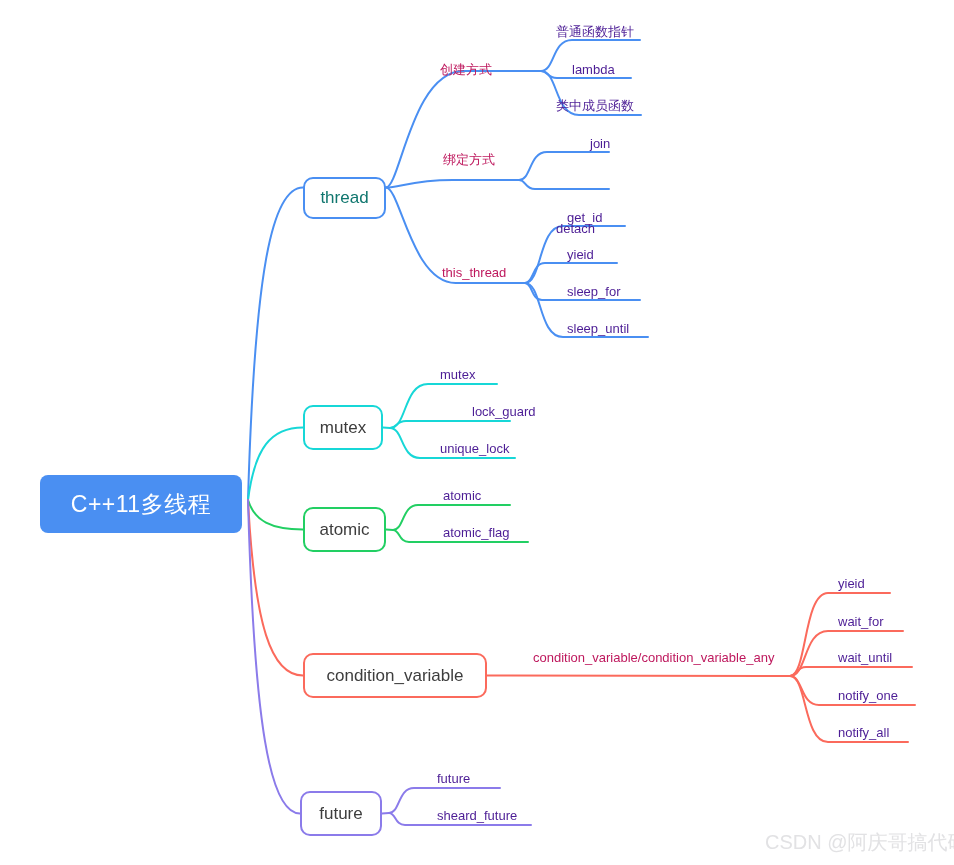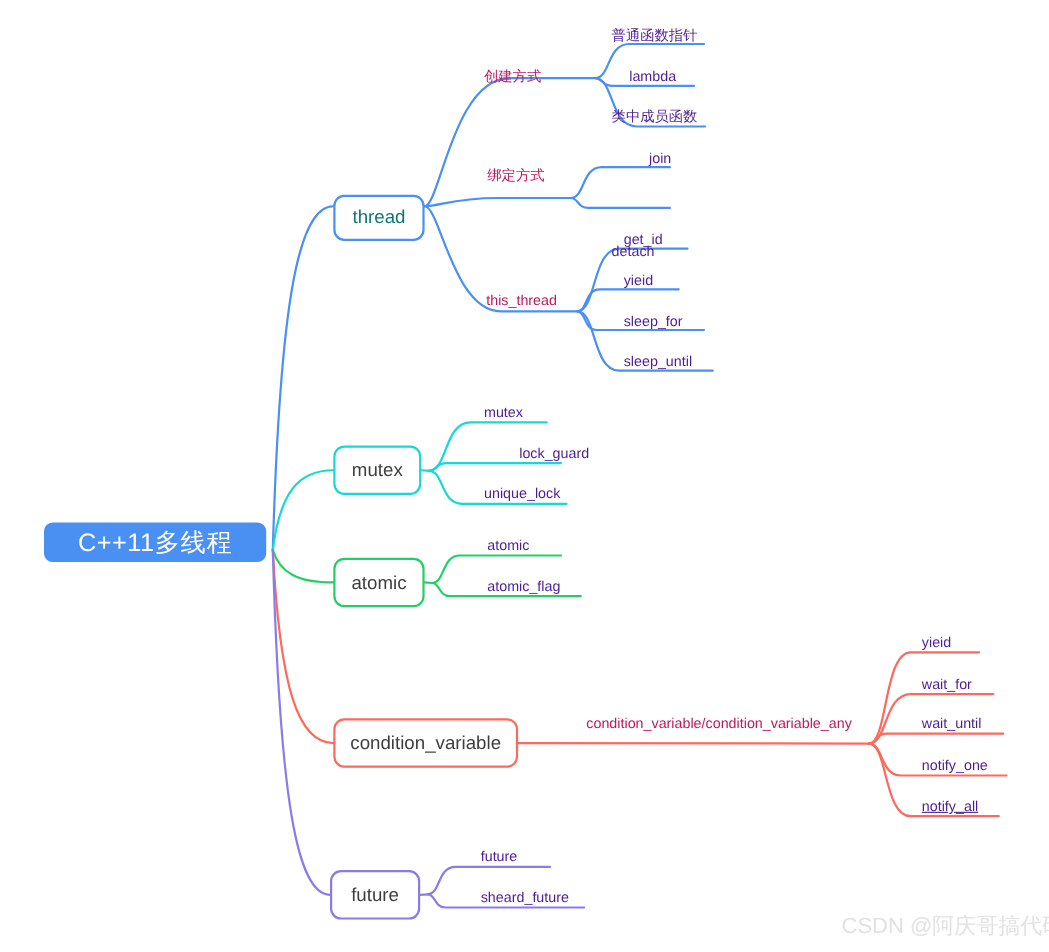--- a/index.html
+++ b/index.html
@@ -103,46 +103,46 @@
       <path d="M 790 676 C 807.1 676, 803.3 631, 828 631 L 903 631" fill="none" stroke="#fb6a5c" stroke-width="2" stroke-linecap="round"></path>
       <path d="M 790 676 C 797.2 676, 795.6 667, 806 667 L 912 667" fill="none" stroke="#fb6a5c" stroke-width="2" stroke-linecap="round"></path>
       <path d="M 790 676 C 803.05 676, 800.15 705, 819 705 L 915 705" fill="none" stroke="#fb6a5c" stroke-width="2" stroke-linecap="round"></path>
       <path d="M 790 676 C 807.1 676, 803.3 742, 828 742 L 908 742" fill="none" stroke="#fb6a5c" stroke-width="2" stroke-linecap="round"></path>
       <path d="M 248 500 C 254.24 725.72, 269.84 813.5, 300 813.5" fill="none" stroke="#8b7bea" stroke-width="2" stroke-linecap="round"></path>
       <path d="M 382 813.5 L 389 813" fill="none" stroke="#8b7bea" stroke-width="2" stroke-linecap="round"></path>
       <path d="M 389 813 C 400.25 813, 397.75 788, 414 788 L 500 788" fill="none" stroke="#8b7bea" stroke-width="2" stroke-linecap="round"></path>
       <path d="M 389 813 C 396.2 813, 394.6 825, 405 825 L 531 825" fill="none" stroke="#8b7bea" stroke-width="2" stroke-linecap="round"></path>
     </svg>
   <div id="nodes-layer">
-      <div class="root-node" style="left: 40px; top: 475px; width: 202px; height: 36px; font-size: 23px; background: rgb(74, 143, 242); color: rgb(255, 255, 255);">C++11多线程</div>
+      <div class="root-node" style="left: 40px; top: 475px; width: 202px; height: 58px; font-size: 23px; background: rgb(74, 143, 242); color: rgb(255, 255, 255);">C++11多线程</div>
       <div class="node" style="left: 303px; top: 165px; width: 83px; height: 42px; font-size: 17px; border-color: rgb(74, 143, 242); background: rgb(255, 255, 255); color: #0f766e; margin-top: 12px;">thread</div>
       <div class="branch-label" style="left: 440px; top: 63px; font-size: 13px;">创建方式</div>
       <div class="leaf-label" style="left: 556px; top: 25px; font-size: 13px;">普通函数指针</div>
       <div class="leaf-label" style="left: 572px; top: 63px; font-size: 13px;">lambda</div>
       <div class="leaf-label" style="left: 556px; top: 99px; font-size: 13px;">类中成员函数</div>
       <div class="branch-label" style="left: 443px; top: 153px; font-size: 13px;">绑定方式</div>
       <div class="leaf-label" style="left: 556px; top: 137px; font-size: 13px; margin-left: 34px;">join</div>
       <div class="leaf-label" style="left: 556px; top: 174px; font-size: 13px; margin-top: 48px;">detach</div>
       <div class="branch-label" style="left: 442px; top: 266px; font-size: 13px; text-align: center;">this_thread</div>
       <div class="leaf-label" style="left: 567px; top: 211px; font-size: 13px;">get_id</div>
       <div class="leaf-label" style="left: 567px; top: 248px; font-size: 13px;">yieid</div>
       <div class="leaf-label" style="left: 567px; top: 285px; font-size: 13px;">sleep_for</div>
       <div class="leaf-label" style="left: 567px; top: 322px; font-size: 13px;">sleep_until</div>
       <div class="node" style="left: 303px; top: 405px; width: 80px; height: 45px; font-size: 17px; border-color: rgb(23, 215, 215); background: rgb(255, 255, 255); color: rgb(61, 61, 61);">mutex</div>
       <div class="leaf-label" style="left: 440px; top: 368px; font-size: 13px;">mutex</div>
       <div class="leaf-label" style="left: 440px; top: 405px; font-size: 13px; padding-left: 32px;">lock_guard</div>
       <div class="leaf-label" style="left: 440px; top: 442px; font-size: 13px;">unique_lock</div>
       <div class="node" style="left: 303px; top: 507px; width: 83px; height: 45px; font-size: 17px; border-color: rgb(34, 207, 99); background: rgb(255, 255, 255); color: rgb(61, 61, 61);">atomic</div>
       <div class="leaf-label" style="left: 443px; top: 489px; font-size: 13px;">atomic</div>
       <div class="leaf-label" style="left: 443px; top: 526px; font-size: 13px;">atomic_flag</div>
-      <div class="node" style="left: 303px; top: 653px; width: 168px; height: 45px; font-size: 17px; border-color: rgb(251, 106, 92); background: rgb(255, 255, 255); color: rgb(61, 61, 61);">condition_variable</div>
+      <div class="node" style="left: 303px; top: 653px; width: 184px; height: 45px; font-size: 17px; border-color: rgb(251, 106, 92); background: rgb(255, 255, 255); color: rgb(61, 61, 61);">condition_variable</div>
       <div class="branch-label" style="left: 533px; top: 651px; font-size: 13px;">condition_variable/condition_variable_any</div>
       <div class="leaf-label" style="left: 838px; top: 577px; font-size: 13px;">yieid</div>
       <div class="leaf-label" style="left: 838px; top: 615px; font-size: 13px;">wait_for</div>
       <div class="leaf-label" style="left: 838px; top: 651px; font-size: 13px;">wait_until</div>
       <div class="leaf-label" style="left: 838px; top: 689px; font-size: 13px;">notify_one</div>
-      <div class="leaf-label" style="left: 838px; top: 726px; font-size: 13px; text-decoration: underline;">notify_all</div>
+      <div class="leaf-label" style="left: 838px; top: 726px; font-size: 13px;">notify_all</div>
       <div class="node" style="left: 300px; top: 791px; width: 82px; height: 45px; font-size: 17px; border-color: rgb(139, 123, 234); background: rgb(255, 255, 255); color: rgb(61, 61, 61);">future</div>
       <div class="leaf-label" style="left: 437px; top: 772px; font-size: 13px;">future</div>
       <div class="leaf-label" style="left: 437px; top: 809px; font-size: 13px; text-align: right;">sheard_future</div>
     </div>
   <div class="watermark" style="left:765px; top:832px;">CSDN @阿庆哥搞代码</div>
 </div>
 
 </body></html>

